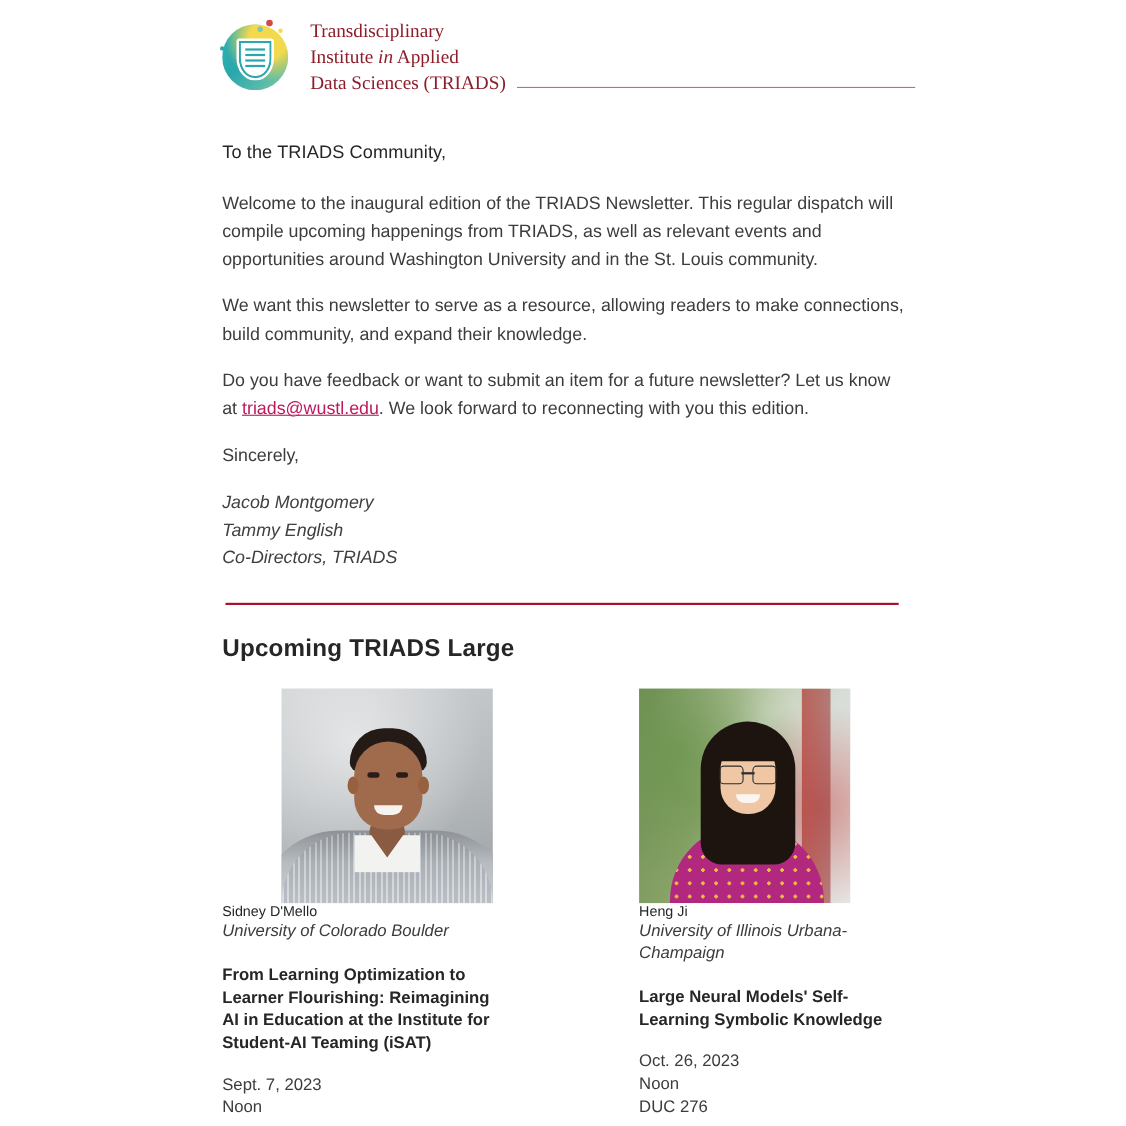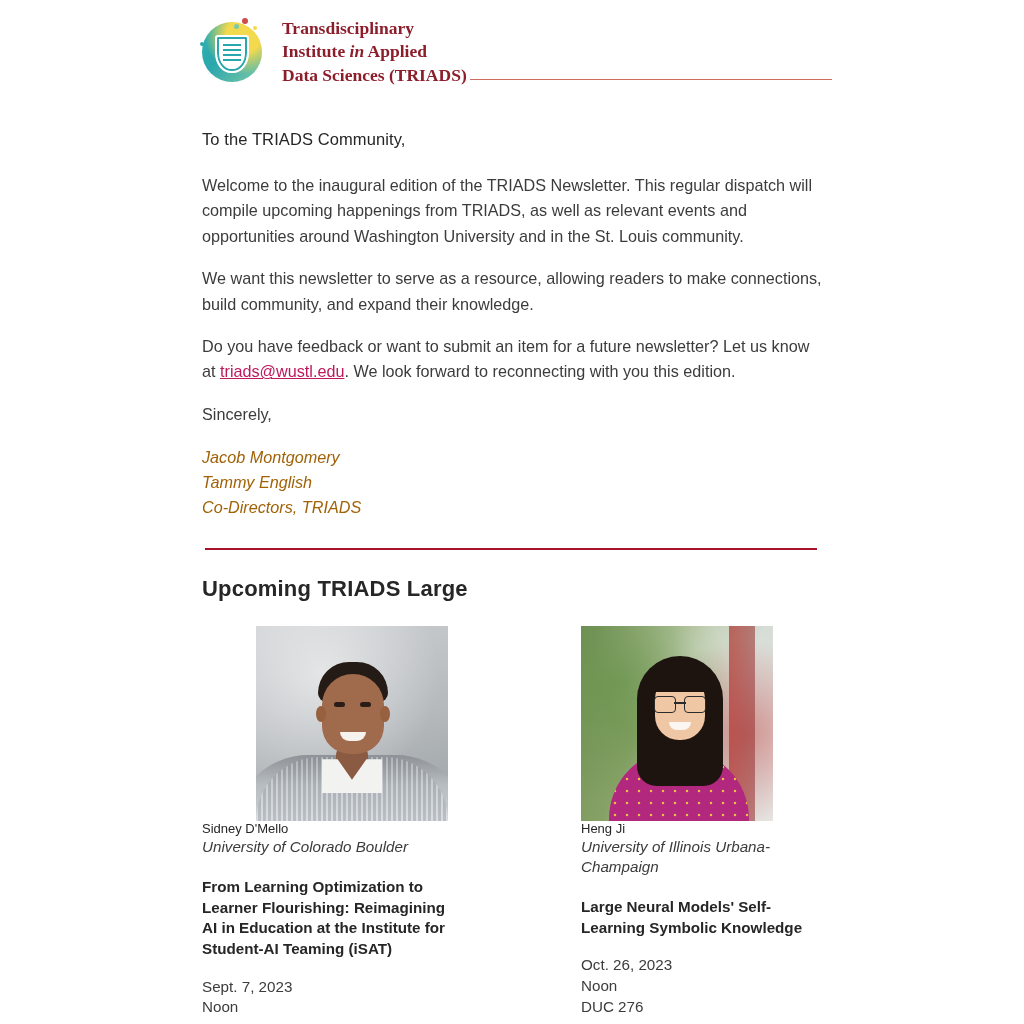--- a/index.html
+++ b/index.html
@@ -17,21 +17,20 @@
     position: relative;
     width: 1024px;
     height: 1024px;
   }
 
   
   .header {
     position: relative;
     padding: 18px 0 0 0;
     height: 110px;
-    font-weight: bold;
   }
   .logo-wrap {
     position: absolute;
     left: 198px;
     top: 16px;
     display: flex;
     align-items: center;
   }
   .logo-mark {
     position: relative;
@@ -126,21 +125,21 @@
   .sincerely {
     font-size: 16.2px;
     line-height: 25.4px;
     margin: 0 0 18px 0;
     color: #3c3c3c;
   }
   .signature {
     font-style: italic;
     font-size: 16.2px;
     line-height: 25px;
-    color: #a16207;
+    color: #404040;
     margin: 0;
   }
   .divider {
     margin: 28px 0 0 3px;
     width: 612px;
     height: 2px;
     background: #a8122a;
   }
   .section-title {
     font-size: 22px;

